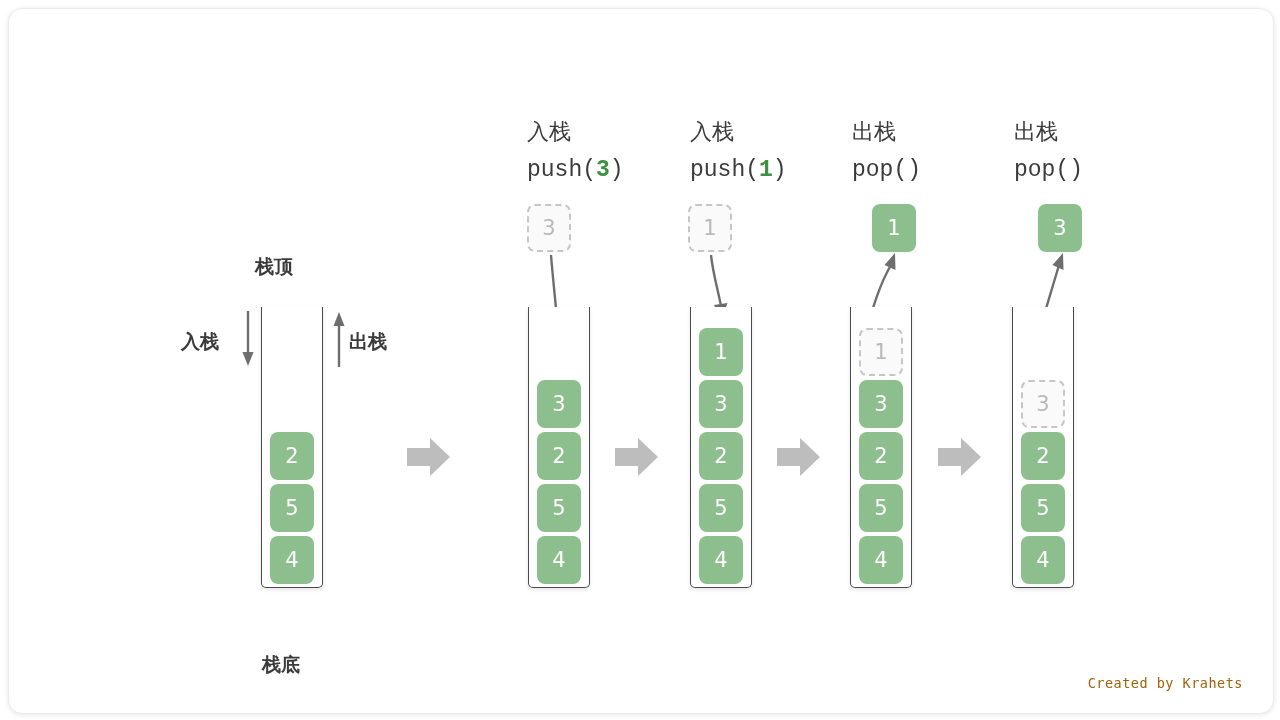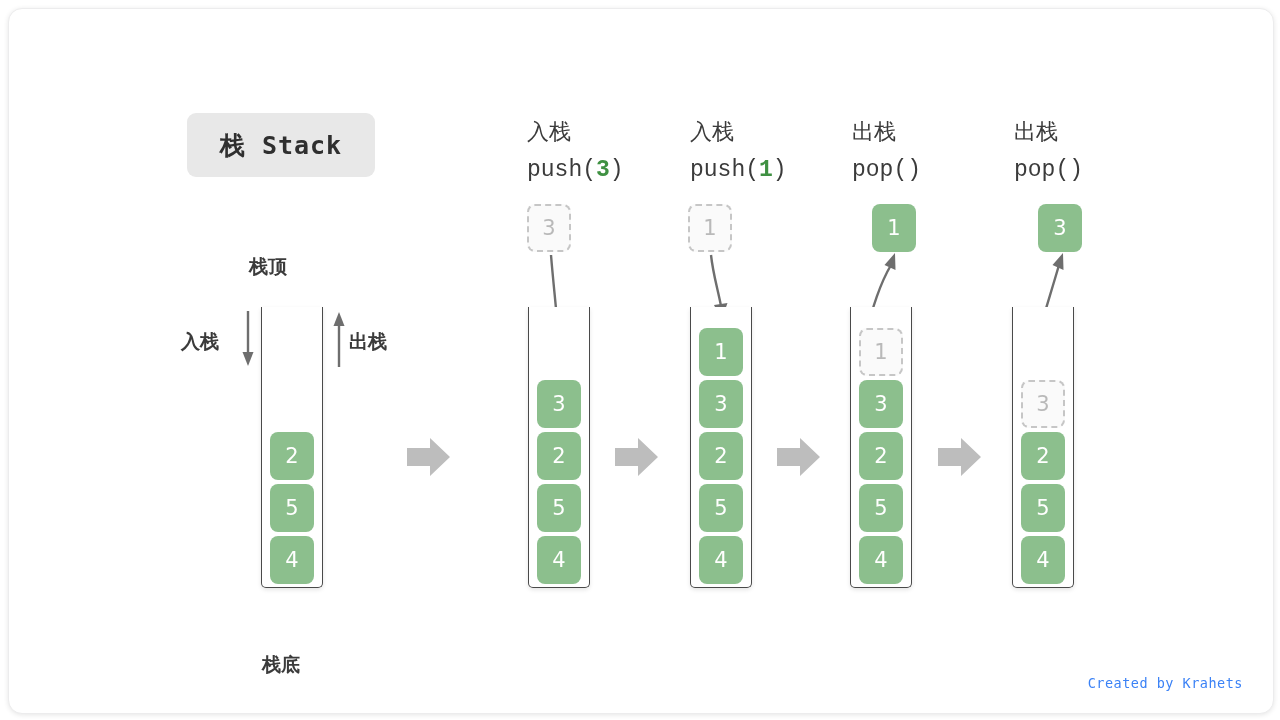--- a/index.html
+++ b/index.html
@@ -73,35 +73,32 @@
   }
   .cell.ghost{
     background:#fafafa;color:#b9b9b9;
     border:2px dashed #c6c6c6;
   }
 
   
   #footer{
     right:30px;bottom:22px;
     font-family:"DejaVu Sans Mono","Liberation Mono",monospace;
-    font-size:13.5px;color:#3b82f6;letter-spacing:.5px;
+    font-size:13.5px;color:#a16207;letter-spacing:.5px;
   }
 
   svg{overflow:visible;}
 </style>
 </head>
 <body>
 
 <div id="canvas">
 
-  <div class="abs" id="title-badge">
-    <span class="txt">栈 Stack</span>
-  </div>
-
-  <div class="abs cn-label" style="left:240px;top:245px;">栈顶</div>
+
+  <div class="abs cn-label" style="left:246px;top:245px;">栈顶</div>
 
   <div class="abs cn-label" style="left:172px;top:320px;">入栈</div>
 
   <div class="abs cn-label" style="left:340px;top:320px;">出栈</div>
 
   <svg class="abs" style="left:228px;top:300px;" width="22" height="60">
     <line x1="11" y1="2" x2="11" y2="46" stroke="#6e6e6e" stroke-width="2.4"></line>
     <polygon points="11,57 5.5,43 16.5,43" fill="#6e6e6e"></polygon>
   </svg>
 

